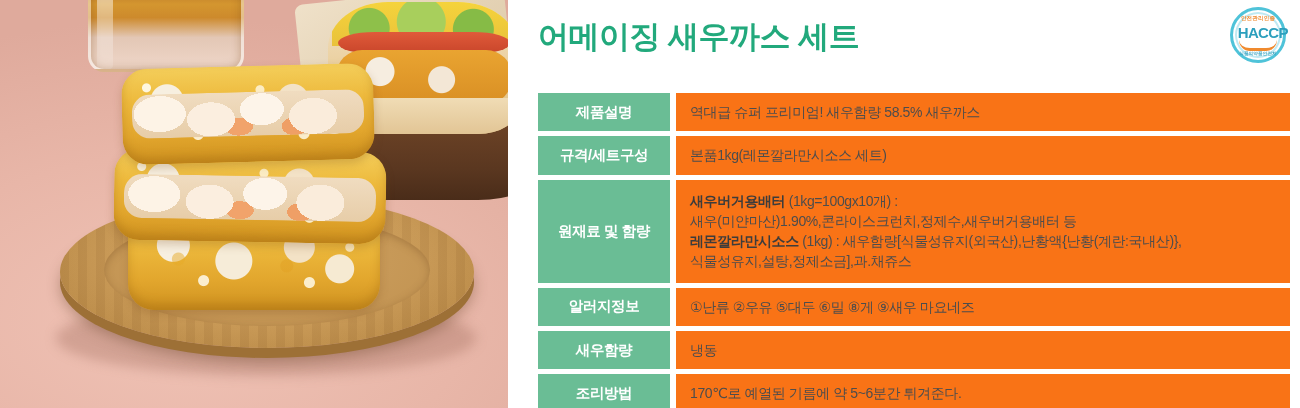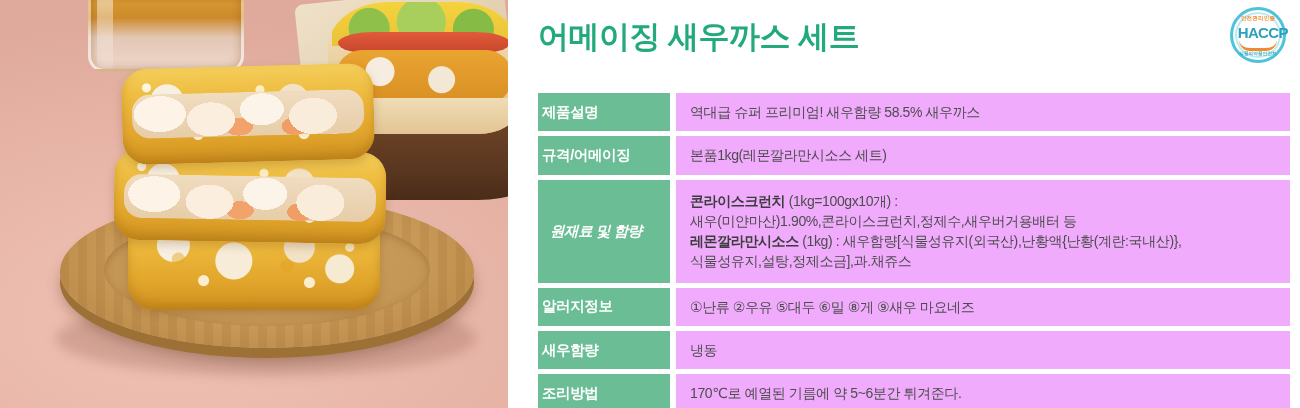--- a/index.html
+++ b/index.html
@@ -221,35 +221,35 @@
     border-spacing: 0 5px;
   }
   .spec-table td { vertical-align: middle; }
 
   .cell-label {
     width: 132px;
     background: #6abd95;
     color: #ffffff;
     font-size: 14.5px;
     font-weight: 700;
-    text-align: left;
+    text-align: center;
     letter-spacing: -0.4px;
     padding: 9px 4px;
     white-space: nowrap;
   }
   .cell-value {
-    background: #f0abfc;
+    background: #f97316;
     color: #4d4d4d;
     font-size: 14px;
     padding: 9px 0 9px 14px;
     letter-spacing: -0.4px;
     line-height: 1.45;
     border-left: 6px solid #ffffff;
   }
-  .row-ingredients .cell-label { padding: 26px 12px; font-style: italic; }
+  .row-ingredients .cell-label { padding: 26px 12px; }
   .row-ingredients .cell-value { padding-top: 11px; padding-bottom: 11px; }
   .ing-line { display:block; white-space: nowrap; }
   .ing-name { font-weight:700; color:#3c3c3c; }
 </style>
 </head>
 <body>
 
 <div class="page">
 
   <div class="photo">
@@ -294,28 +294,28 @@
       <div class="haccp-bot">식품의약품안전처</div>
     </div>
 
     <table class="spec-table">
       <tbody>
         <tr>
           <td class="cell-label">제품설명</td>
           <td class="cell-value">역대급 슈퍼 프리미엄! 새우함량 58.5% 새우까스</td>
         </tr>
         <tr>
-          <td class="cell-label">규격/어메이징</td>
+          <td class="cell-label">규격/세트구성</td>
           <td class="cell-value">본품1kg(레몬깔라만시소스 세트)</td>
         </tr>
         <tr class="row-ingredients">
           <td class="cell-label">원재료 및 함량</td>
           <td class="cell-value">
             <span class="ing-line">
-              <span class="ing-name">콘라이스크런치</span><span> (1kg=100gx10개) :</span>
+              <span class="ing-name">새우버거용배터</span><span> (1kg=100gx10개) :</span>
             </span>
             <span class="ing-line">
               <span>새우(미얀마산)1.90%,콘라이스크런치,정제수,새우버거용배터 등</span>
             </span>
             <span class="ing-line">
               <span class="ing-name">레몬깔라만시소스</span><span> (1kg) : 새우함량[식물성유지(외국산),난황액{난황(계란:국내산)},</span>
             </span>
             <span class="ing-line">
               <span>식물성유지,설탕,정제소금],과.채쥬스</span>
             </span>

